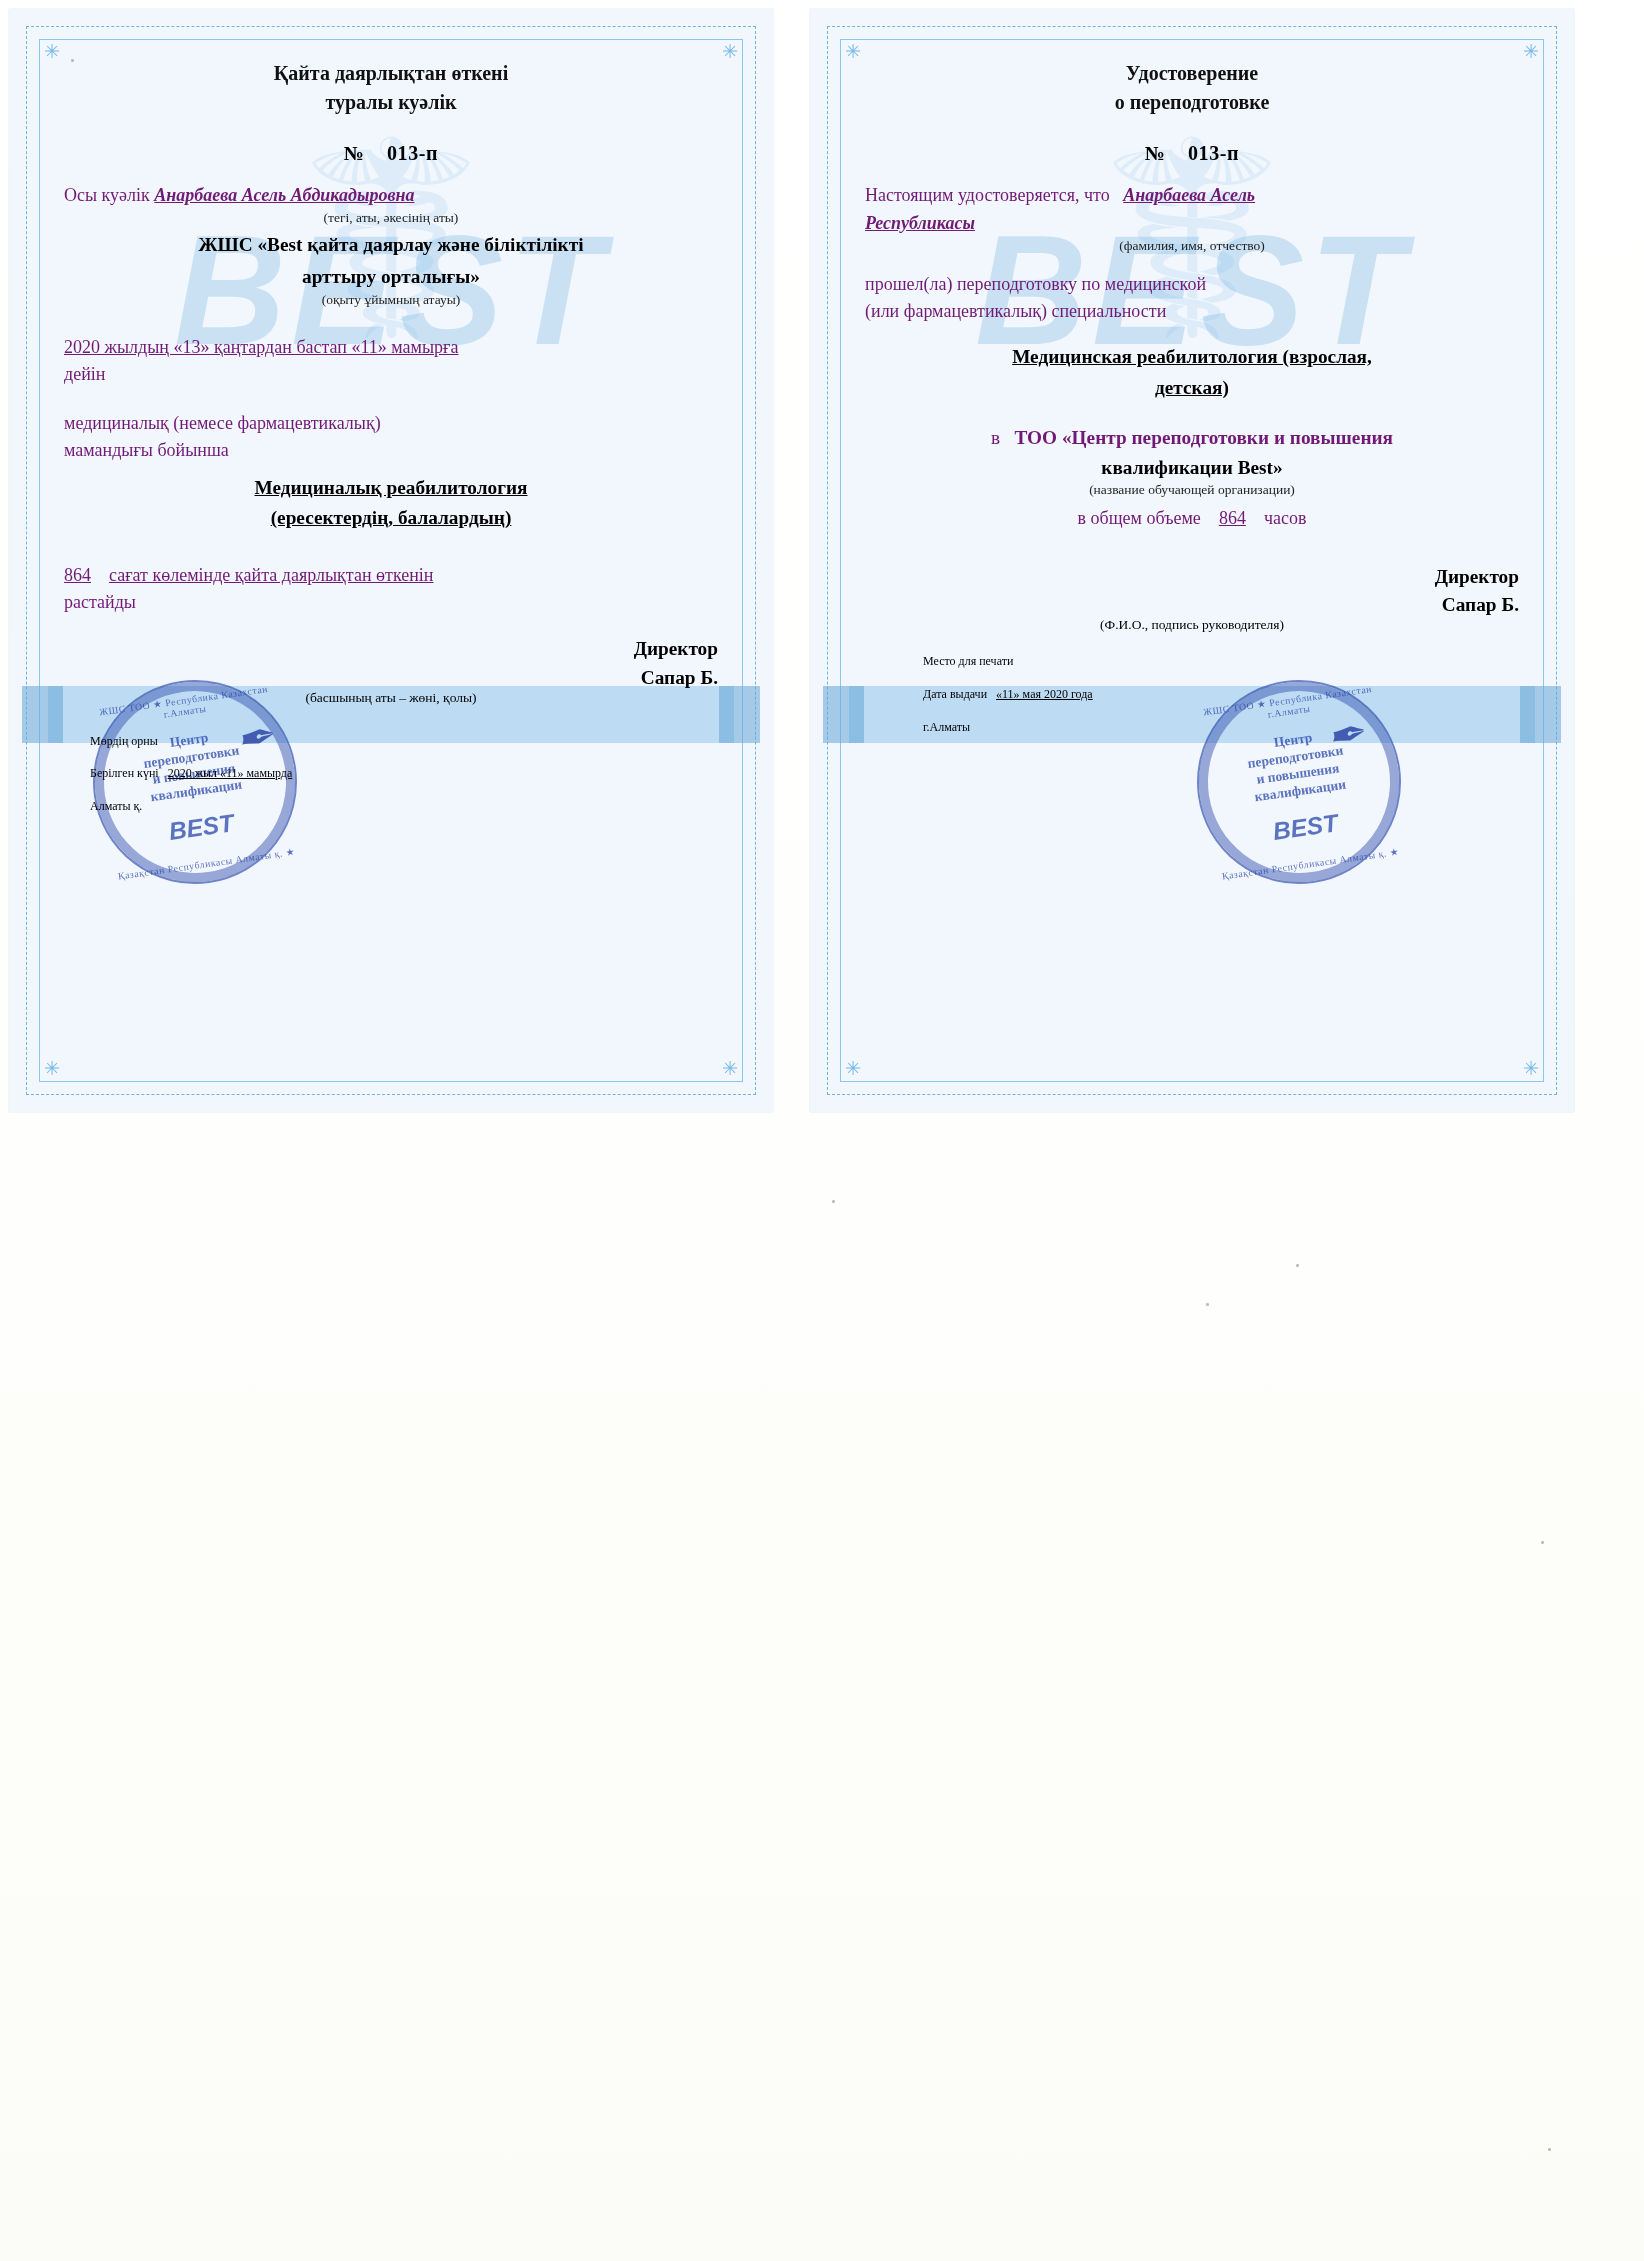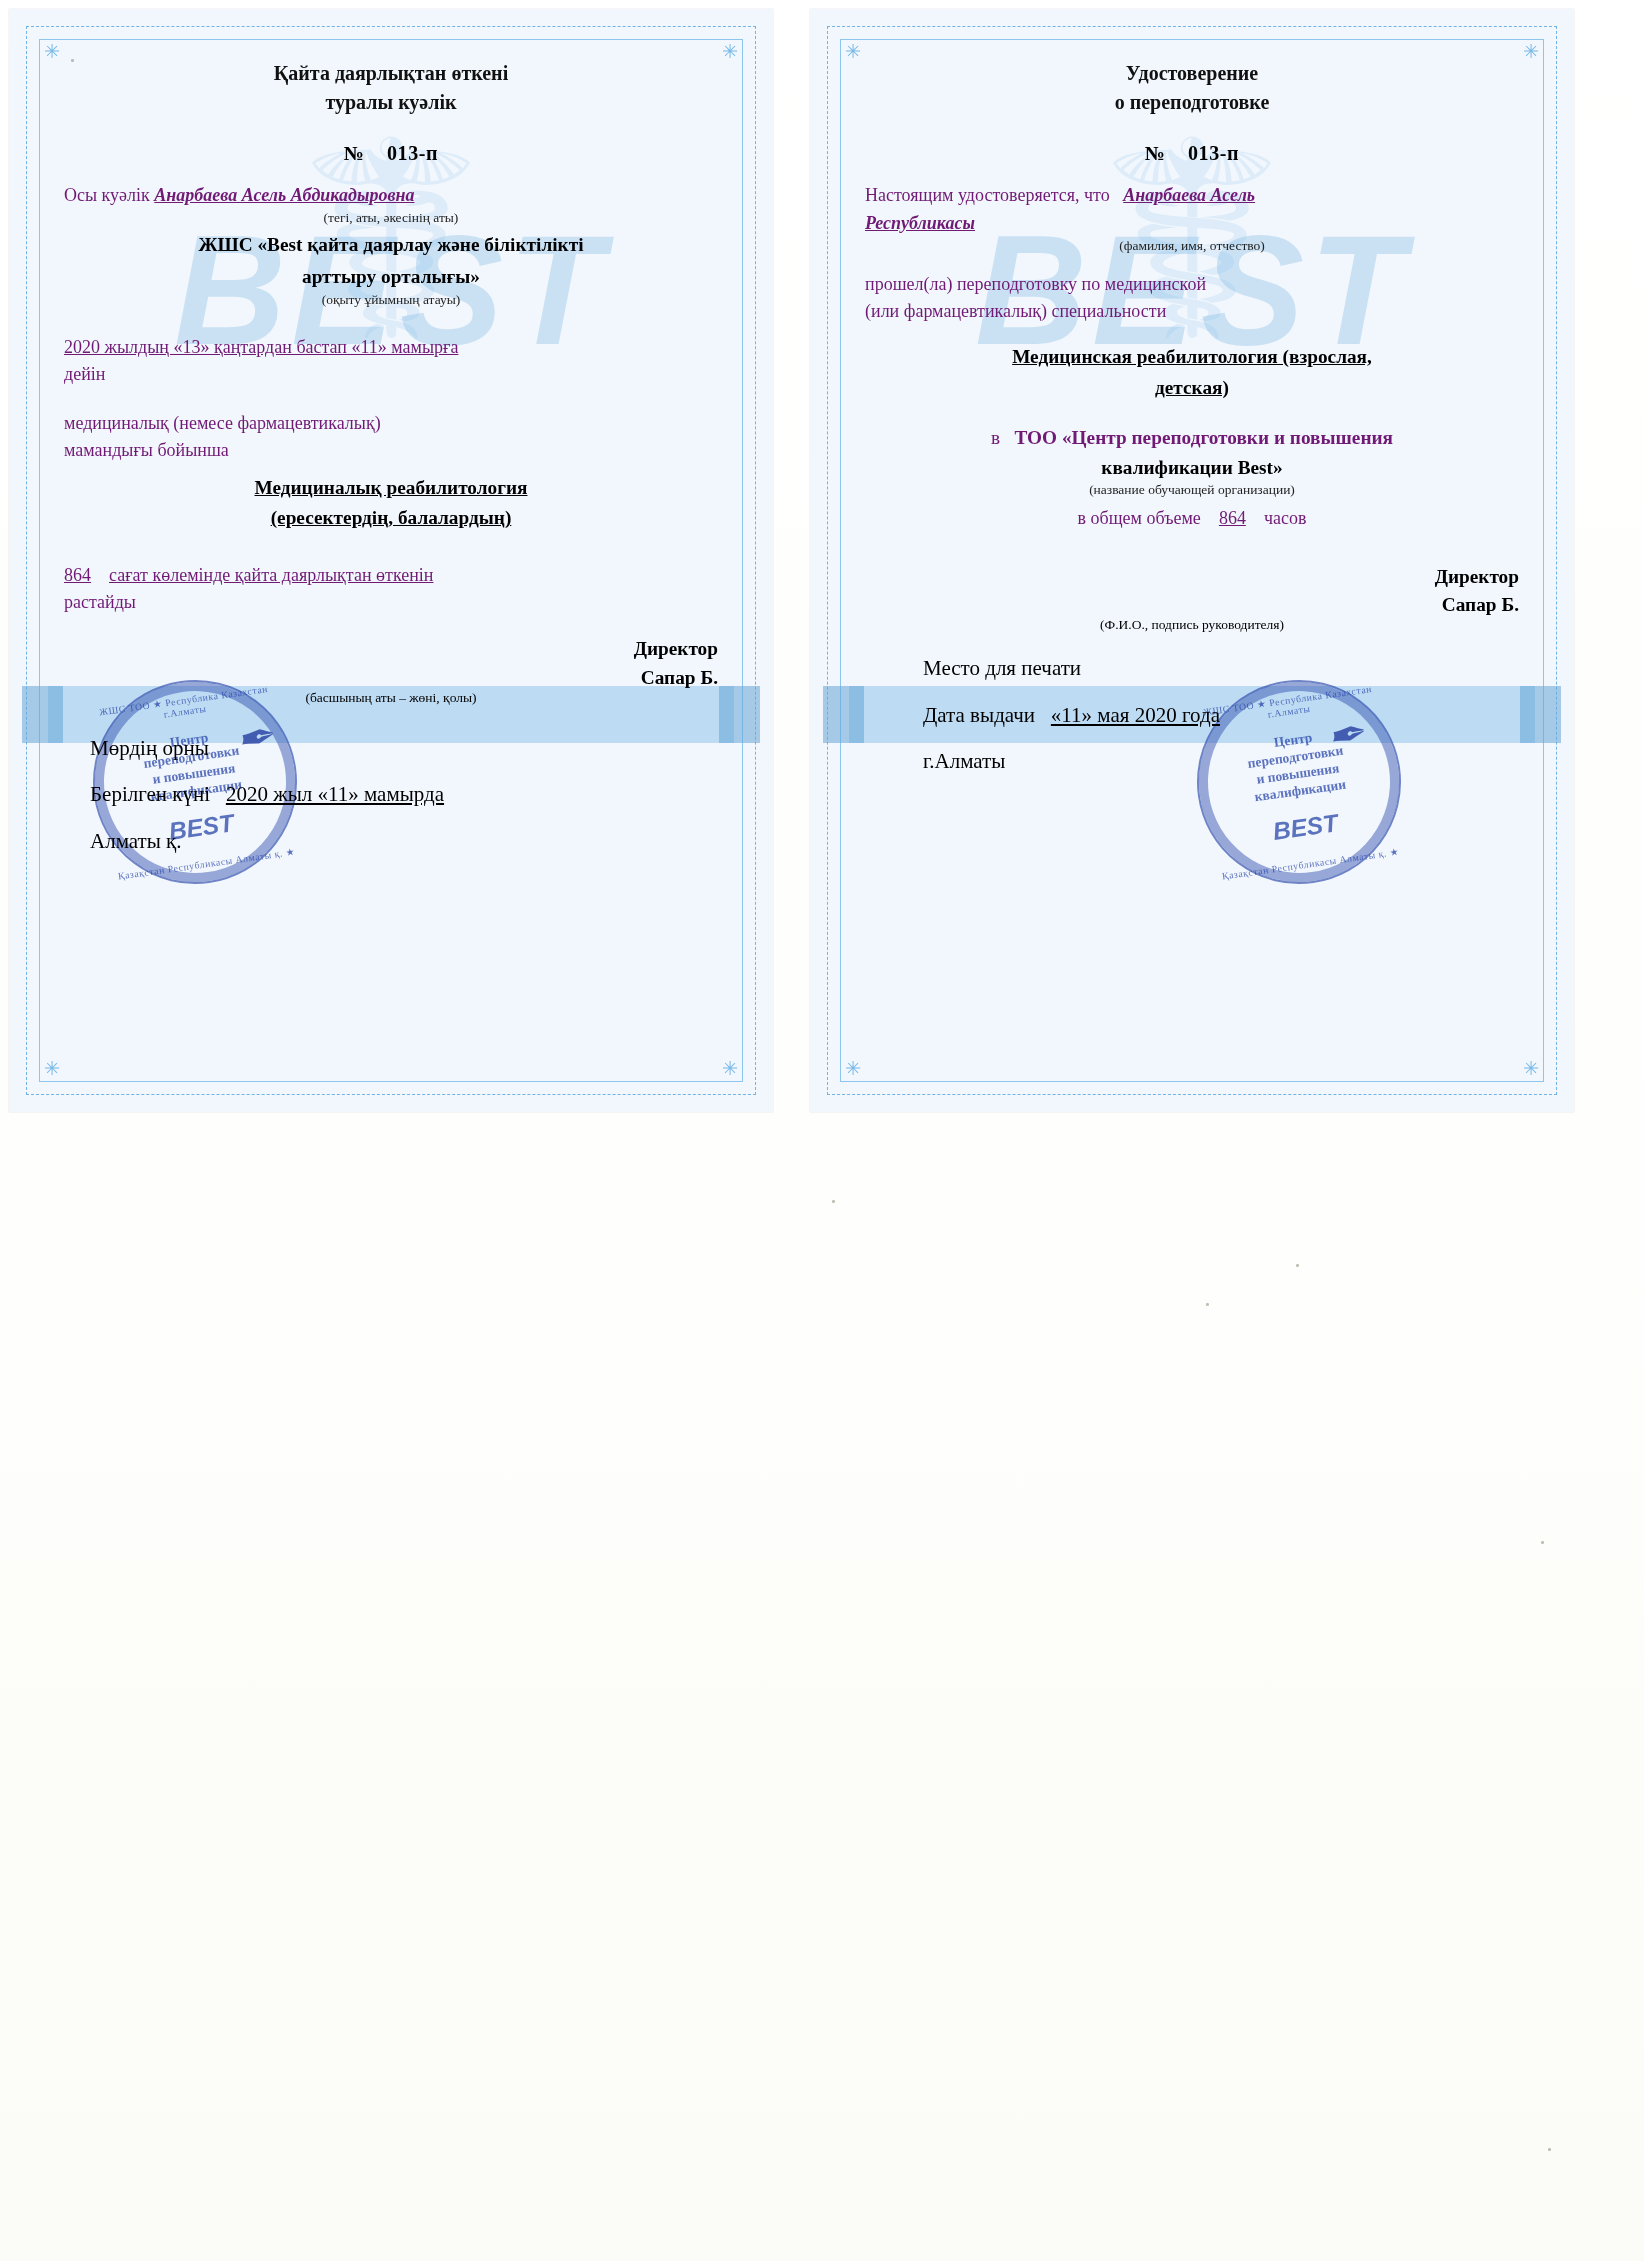--- a/index.html
+++ b/index.html
@@ -165,21 +165,21 @@
     border-bottom: 1.3px solid #111;
     margin: 0 11.6px 5.2px 11.6px;
     height: 0.6px;
   }
   .sig-caption {
     text-align: center;
     font-size: 13.5px;
     margin-top: 1.3px;
   }
   .foot {
-    font-size: 21px;
+    font-size: 12px;
     line-height: 1.55;
     margin-top: 14px;
   }
 
   
   .stamp {
     position: absolute;
     width: 200px; height: 200px;
     border-radius: 50%;
     border: 2.6px solid rgba(40,70,170,0.65);

